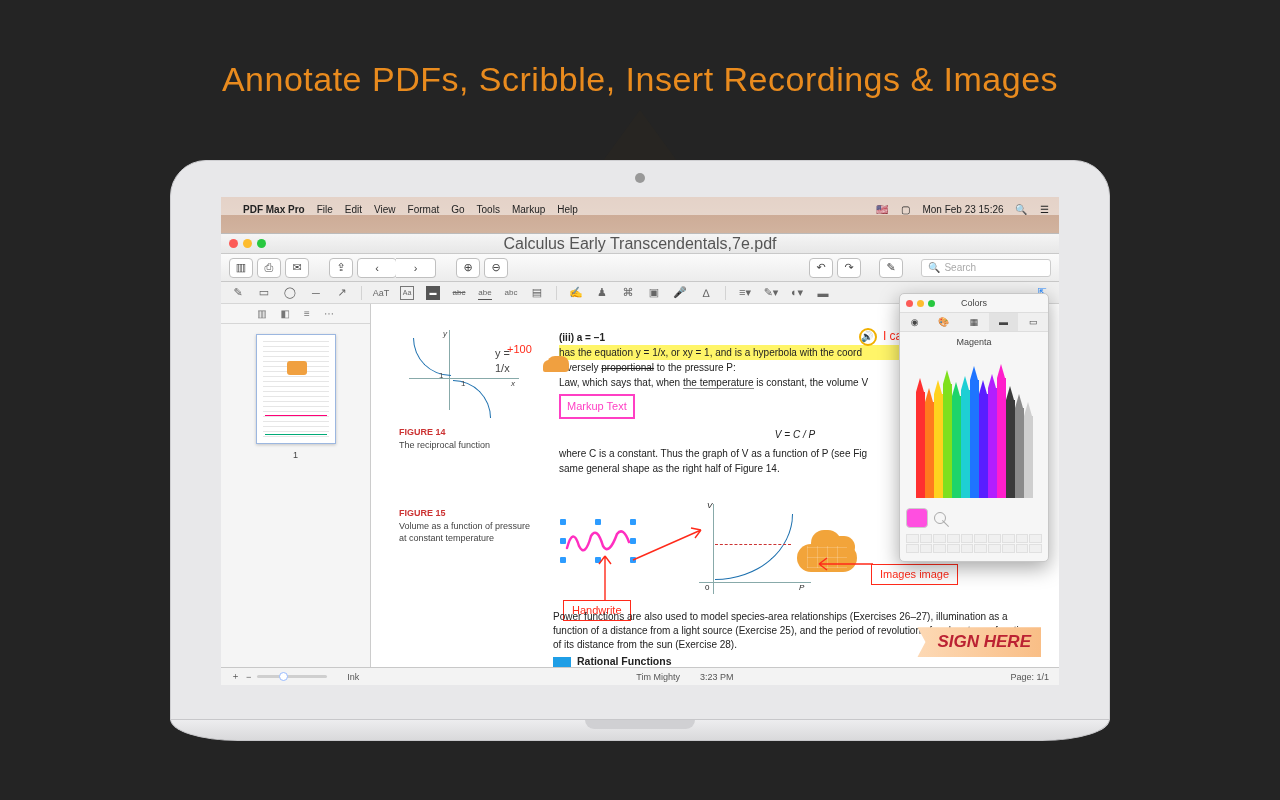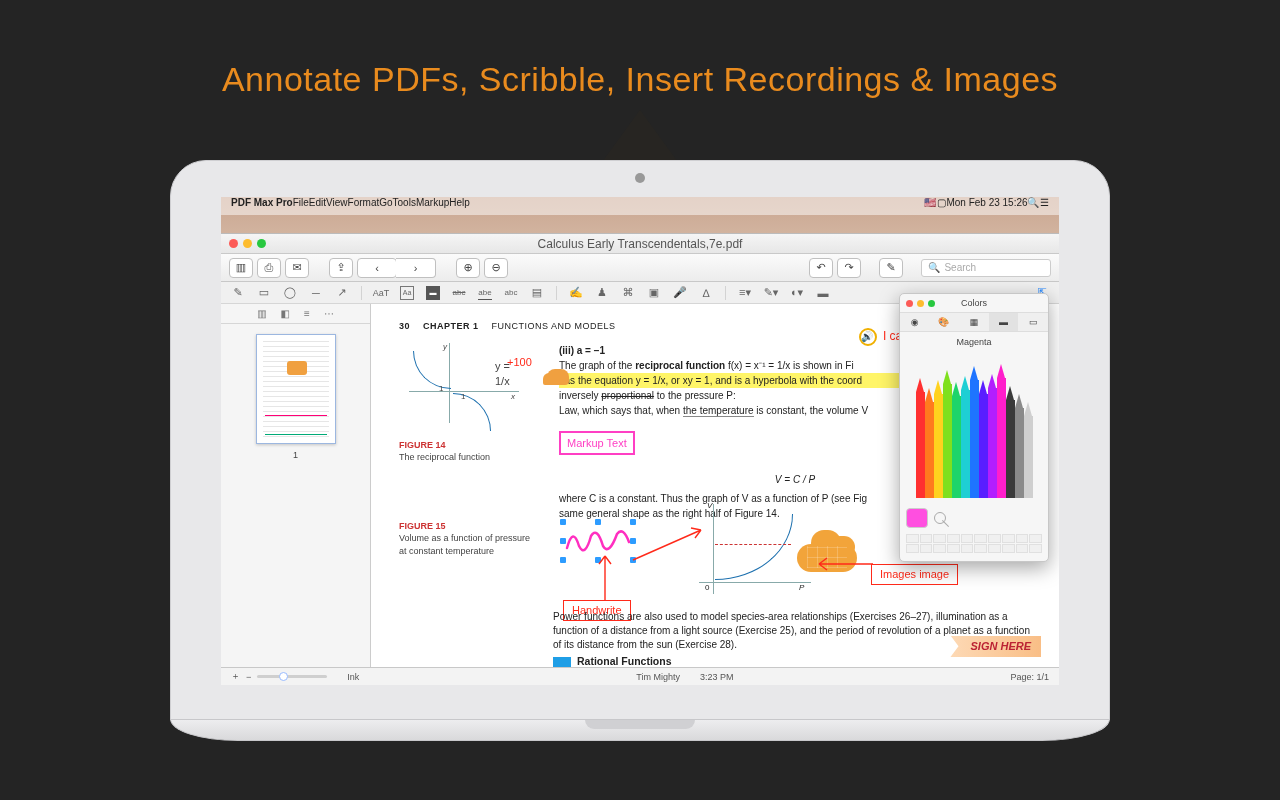--- a/index.html
+++ b/index.html
@@ -7,30 +7,30 @@
 .bg-accent1{position:absolute;width:0;height:0;border-left:160px solid transparent;border-right:160px solid transparent;border-bottom:220px solid #2a2622;top:110px;left:480px;opacity:.6}
 .hero{color:#e98b1e;font-size:34px;font-weight:500;text-align:center;padding-top:60px;letter-spacing:.5px}
 .laptop{position:absolute;top:160px;left:170px;width:940px;height:640px;}
 .lid{background:#e8e8ea;border-radius:36px 36px 0 0;padding:36px 50px 0 50px;height:560px;border:1px solid #cfcfd2}
 .cam{width:10px;height:10px;border-radius:50%;background:#999;margin:-24px auto 14px auto}
 .screen{width:100%;height:488px;background:linear-gradient(180deg,#c9a590 0%,#d7bca8 12%,#beb4aa 25%,#1a1a1a 65%,#050505 100%);position:relative;overflow:hidden;font-size:10px;color:#222}
 .base{height:22px;background:linear-gradient(#ededef,#d9d9db);border-radius:0 0 80px 80px/0 0 26px 26px;margin-top:-1px;border:1px solid #c7c7ca}
 .notch{width:110px;height:9px;background:#d0d0d3;margin:0 auto;border-radius:0 0 10px 10px}
 
 
-.menubar{height:18px;background:rgba(255,255,255,.5);display:flex;align-items:flex-start;padding:0 10px;font-size:10px;color:#222;}
+.menubar{height:18px;background:rgba(255,255,255,.5);display:flex;align-items:flex-end;padding:0 10px;font-size:10px;color:#222;gap:12px}
 .menubar .apple{font-size:12px}
 .menubar .app{font-weight:700}
 .menubar .spacer{flex:1}
 .menubar span{white-space:nowrap}
 
 
 .win{position:absolute;top:36px;left:0;right:0;bottom:0;background:#f7f7f7;border-top:1px solid #bbb}
 .titlebar{height:20px;background:linear-gradient(#f5f5f5,#e7e7e7);display:flex;align-items:center;padding:0 8px;border-bottom:1px solid #c9c9c9;color:#666;position:relative}
-.tl{position:absolute;left:0;right:0;text-align:center;font-size:12px;color:#555}
+.tl{position:absolute;left:0;right:0;text-align:center;font-size:16px;color:#555}
 .traffic{display:flex;gap:5px;z-index:1}
 .dot{width:9px;height:9px;border-radius:50%}
 .red{background:#fc5b57}.yel{background:#fdbc2e}.grn{background:#28c840}
 
 .toolbar{height:28px;background:linear-gradient(#fbfbfb,#ececec);border-bottom:1px solid #c8c8c8;display:flex;align-items:center;padding:0 8px;gap:4px}
 .tbtn{border:1px solid #c0c0c0;border-radius:4px;background:#fff;height:20px;min-width:24px;display:inline-flex;align-items:center;justify-content:center;font-size:11px;color:#444}
 .tbtn.grp{min-width:40px}
 .tspace{flex:1}
 .search{border:1px solid #ccc;border-radius:3px;background:#fff;height:18px;width:130px;padding:0 6px;display:flex;align-items:center;gap:4px;color:#aaa;font-size:10px}
 
@@ -60,39 +60,39 @@
 .axis .xl{position:absolute;left:10px;right:0;top:48px;height:1px;background:#8aa}
 .axis .curve1{position:absolute;left:14px;top:8px;width:38px;height:38px;border:1.5px solid #1b6fae;border-right:none;border-top:none;border-radius:0 0 0 40px}
 .axis .curve2{position:absolute;left:54px;top:50px;width:38px;height:38px;border:1.5px solid #1b6fae;border-left:none;border-bottom:none;border-radius:0 40px 0 0}
 .plus100{position:absolute;color:#ff2a1a;font-size:11px;top:12px;left:108px}
 .cloudimg{position:absolute;top:26px;left:148px;width:22px;height:16px;background:#f0a040;border-radius:8px 8px 4px 4px;box-shadow:-6px 2px 0 -2px #f0a040}
 .eqbox{position:absolute;top:16px;left:96px;font-size:11px}
 .figR{flex:1;font-size:10px;line-height:1.5}
 .hl{background:#fff568}
 .ul{border-bottom:1px solid #888}
 .strike{text-decoration:line-through}
-.mkbox{border:2px solid #ff3fc4;color:#ff3fc4;padding:2px 6px;font-size:11px;display:inline-block;margin:13px 0}
+.mkbox{border:2px solid #ff3fc4;color:#ff3fc4;padding:2px 6px;font-size:11px;display:inline-block;margin:4px 0}
 .eqV{text-align:center;margin:4px 0;font-style:italic}
 .scribble{position:absolute;top:218px;left:192px;width:70px;height:38px}
 .scribble svg{overflow:visible}
 .handle{width:6px;height:6px;background:#2d9cff;position:absolute;border-radius:1px}
 .hTL{top:-3px;left:-3px}.hTR{top:-3px;right:-3px}.hBL{bottom:-3px;left:-3px}.hBR{bottom:-3px;right:-3px}.hT{top:-3px;left:50%;margin-left:-3px}.hB{bottom:-3px;left:50%;margin-left:-3px}.hL{left:-3px;top:50%;margin-top:-3px}.hR{right:-3px;top:50%;margin-top:-3px}
 .graph2{position:absolute;top:200px;left:320px;width:120px;height:100px}
 .graph2 .yl{position:absolute;left:22px;top:0;bottom:10px;width:1px;background:#8aa}
 .graph2 .xl{position:absolute;left:8px;right:0;top:78px;height:1px;background:#8aa}
 .graph2 .cv{position:absolute;left:24px;top:10px;width:78px;height:66px;border:1.5px solid #1b6fae;border-left:none;border-bottom:none;border-radius:0 90px 0 0/0 76px 0 0;transform:scaleY(-1)}
 .graph2 .dash{position:absolute;left:24px;top:40px;width:76px;border-top:1px dashed #c33}
 .cloud2{position:absolute;top:222px;left:420px;width:72px;height:50px}
 .cloud2 .c{position:absolute;background:#f2a43a;border-radius:10px}
 .arrow{position:absolute;stroke:#ff2a1a;fill:none;stroke-width:1.4}
 .callout{border:1px solid #ff2a1a;color:#ff2a1a;font-size:11px;padding:2px 8px;position:absolute;background:#fff}
 .pwrtxt{position:absolute;top:306px;left:182px;right:20px;font-size:10px}
 .ratfn{position:absolute;top:350px;left:182px;font-weight:700}
 .ratfn .bar{display:inline-block;width:18px;height:10px;background:#1f9ee6;margin-right:6px;vertical-align:middle}
-.sign{position:absolute;bottom:10px;right:18px;background:linear-gradient(90deg,#fdd9b5,#f9be86);color:#b23;font-style:italic;font-weight:600;font-size:11px;padding:3px 10px 3px 20px;clip-path:polygon(0 0,100% 0,100% 100%,0 100%,8px 50%)}
+.sign{position:absolute;bottom:10px;right:18px;background:linear-gradient(90deg,#fdd9b5,#f9be86);color:#b23;font-style:italic;font-weight:600;font-size:17px;padding:3px 10px 3px 20px;clip-path:polygon(0 0,100% 0,100% 100%,0 100%,8px 50%)}
 
 .status{height:18px;border-top:1px solid #c8c8c8;background:#f3f3f3;display:flex;align-items:center;font-size:9px;color:#555;padding:0 10px;gap:20px}
 .status .zoom{display:flex;align-items:center;gap:6px}
 .status .track{width:70px;height:3px;background:#cfcfcf;border-radius:2px;position:relative}
 .status .knob{position:absolute;left:22px;top:-3px;width:9px;height:9px;background:#fff;border:1px solid #9bf;border-radius:50%}
 
 
 .colors{position:absolute;top:96px;right:10px;width:150px;background:#f6f6f6;border:1px solid #c7c7c7;border-radius:5px;box-shadow:0 6px 20px rgba(0,0,0,.35);font-size:9px;color:#444}
 .colors .hd{height:18px;display:flex;align-items:center;padding:0 6px;position:relative}
 .colors .hd .tl2{position:absolute;left:0;right:0;text-align:center}
@@ -217,25 +217,20 @@
             <div class="thumbwrap">
               <div class="thumb">
                 <div class="smudge"></div>
                   <div class="scrib"></div>
               </div>
               <div class="thumbno">1</div>
             </div>
           </div>
 
           <div class="page">
-            <div class="pgh">
-              <b>30</b>
-              <b>CHAPTER 1</b>
-              <span>FUNCTIONS AND MODELS</span>
-            </div>
             <div class="rec">
               <span class="speaker">🔊</span><span>I can record while taking note</span>
             </div>
 
             <div class="fig">
               <div class="figL">
                 <div class="axis">
                   <div class="yl"></div>
                     <div class="xl"></div>
                   <div class="curve1"></div>
@@ -249,21 +244,20 @@
                   <div style="position:absolute;top:-2px;left:44px;font-size:8px;font-style:italic">y</div>
                 </div>
                 <div style="color:#c33;font-weight:600">FIGURE 14</div>
                 <div>The reciprocal function</div>
                 <div style="margin-top:56px;color:#c33;font-weight:600">FIGURE 15</div>
                 <div>Volume as a function of pressure</div>
                 <div>at constant temperature</div>
               </div>
               <div class="figR">
                 <div><b>(iii) a = −1</b></div>
-                <div><span>The graph of the </span><b>reciprocal function</b><span> f(x) = x⁻¹ = 1/x is shown in Fi</span></div>
                 <div class="hl"><span>has the equation y = 1/x, or xy = 1, and is a hyperbola with the coord</span></div>
                 <div><span>inversely </span><span class="strike">proportional</span><span> to the pressure P:</span></div>
                 <div><span>Law, which says that, when </span><span class="ul">the temperature</span><span> is constant, the volume V</span></div>
                 <div class="mkbox">Markup Text</div>
                 <div class="eqV">V = C / P</div>
                 <div><span>where C is a constant. Thus the graph of V as a function of P (see Fig</span></div>
                 <div><span>same general shape as the right half of Figure 14.</span></div>
               </div>
             </div>
 

